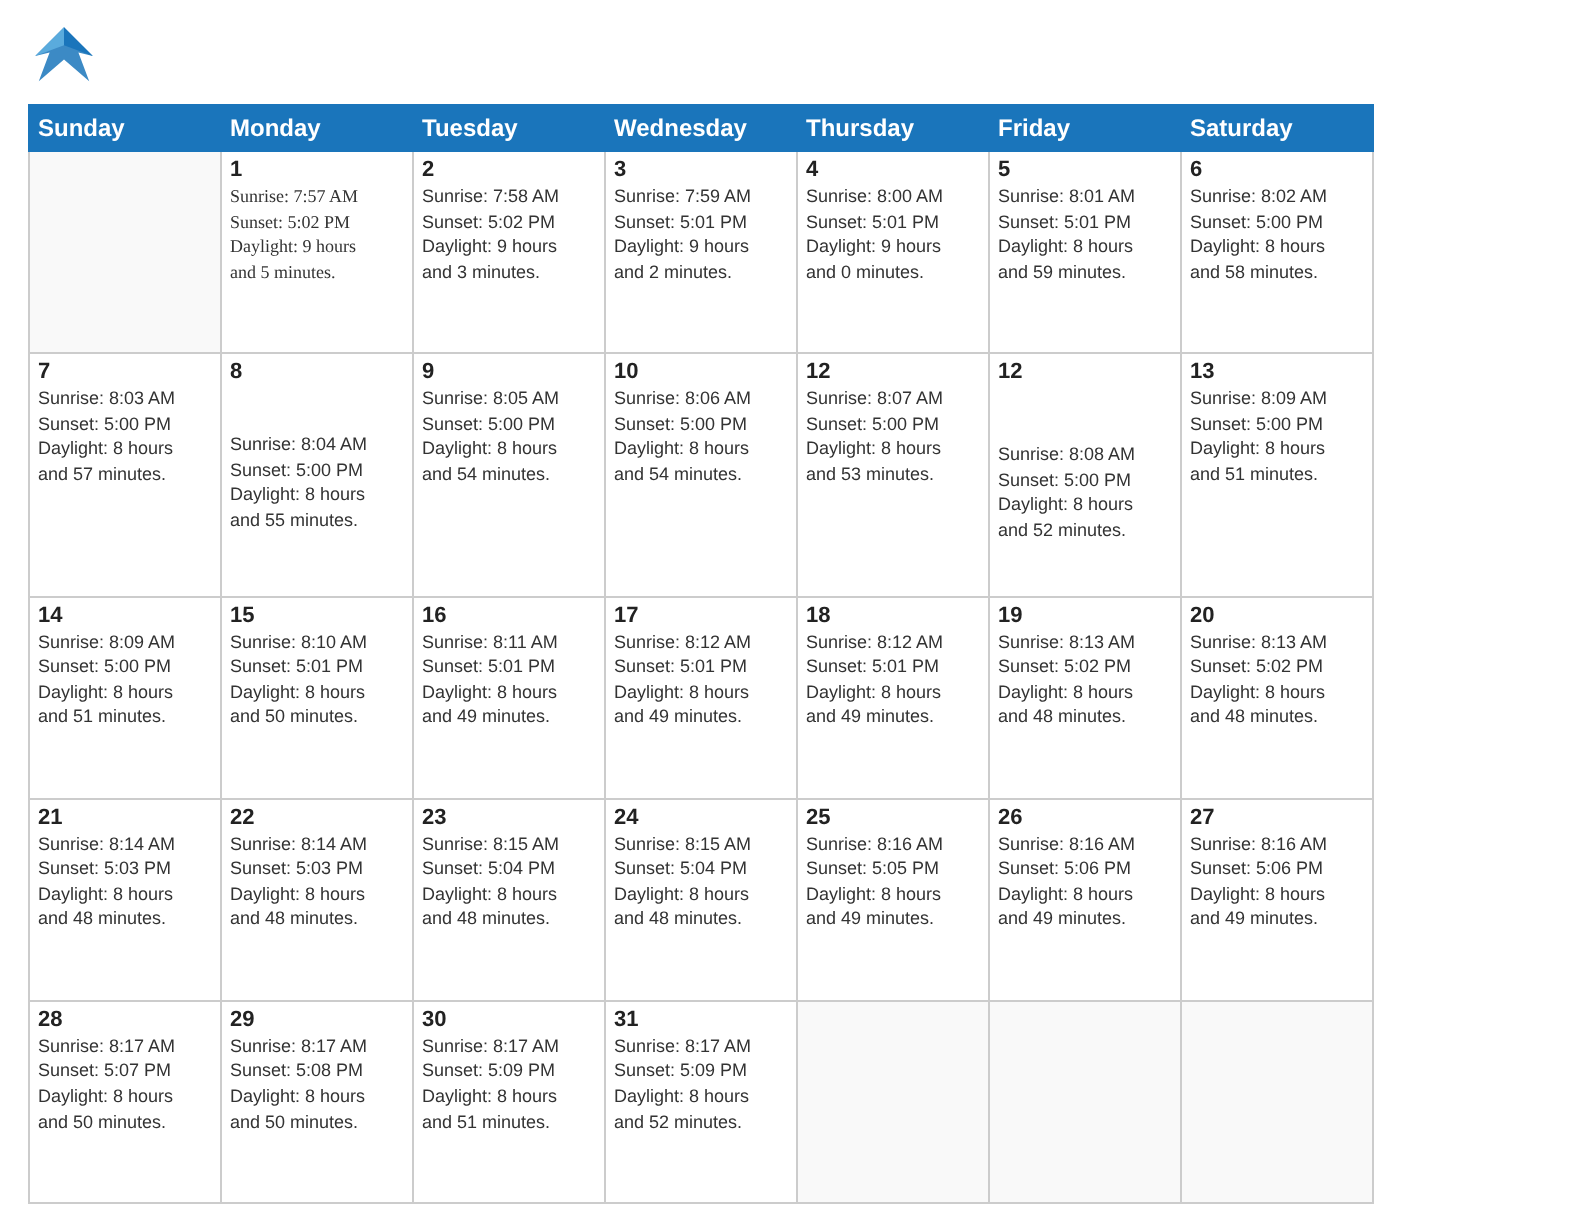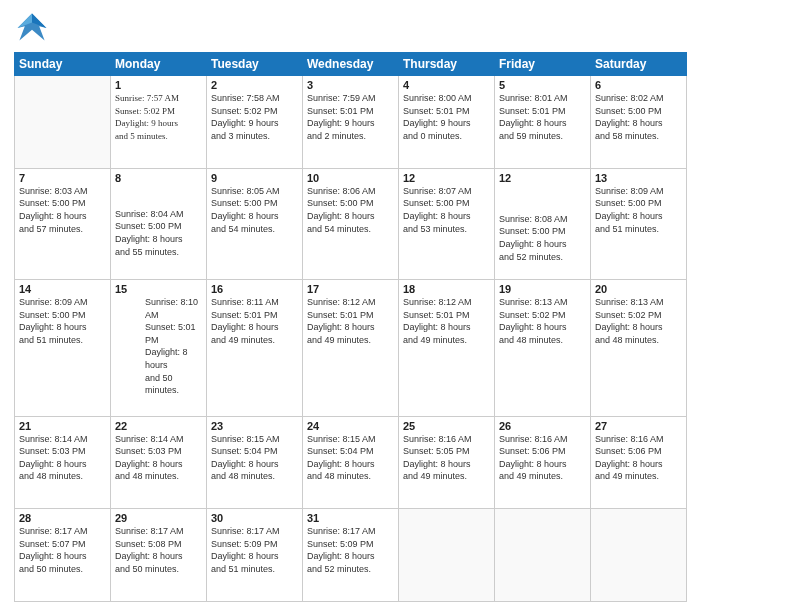--- a/index.html
+++ b/index.html
@@ -233,21 +233,21 @@
         <tr>
           <td>
             <div class="day-num">14</div>
             <div class="day-info" style="white-space: pre-line;">Sunrise: 8:09 AM
 Sunset: 5:00 PM
 Daylight: 8 hours
 and 51 minutes.</div>
           </td>
           <td>
             <div class="day-num">15</div>
-            <div class="day-info" style="white-space: pre-line; margin-left: 30px;">Sunrise: 8:10 AM
+            <div class="day-info" style="white-space: pre-line;">Sunrise: 8:10 AM
 Sunset: 5:01 PM
 Daylight: 8 hours
 and 50 minutes.</div>
           </td>
           <td>
             <div class="day-num">16</div>
             <div class="day-info" style="white-space: pre-line;">Sunrise: 8:11 AM
 Sunset: 5:01 PM
 Daylight: 8 hours
 and 49 minutes.</div>

